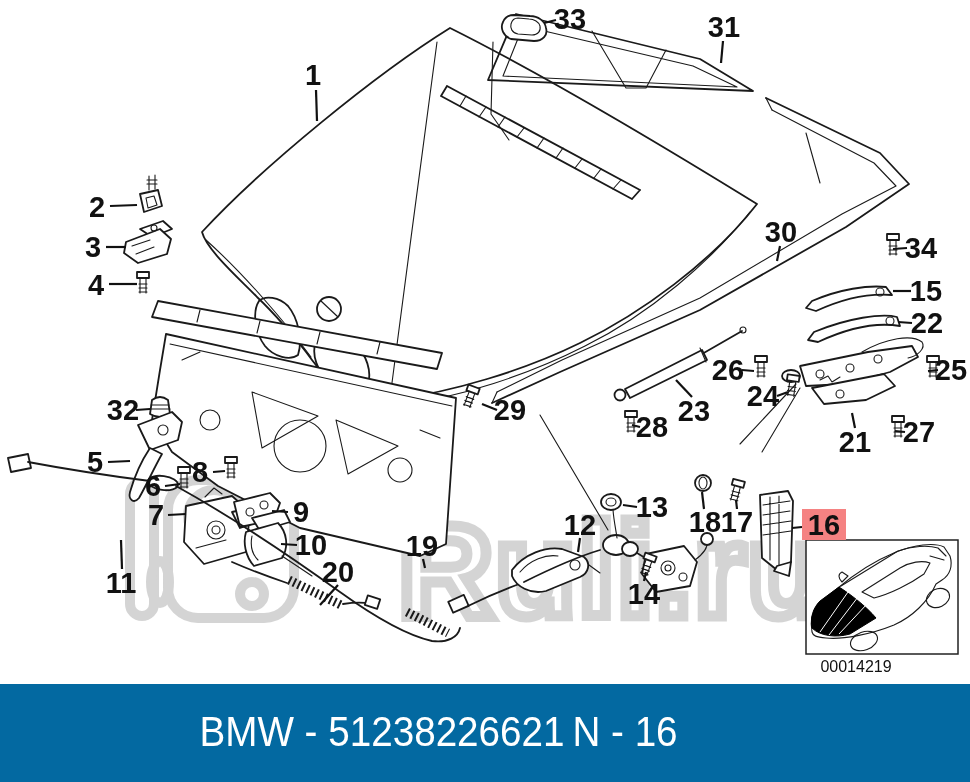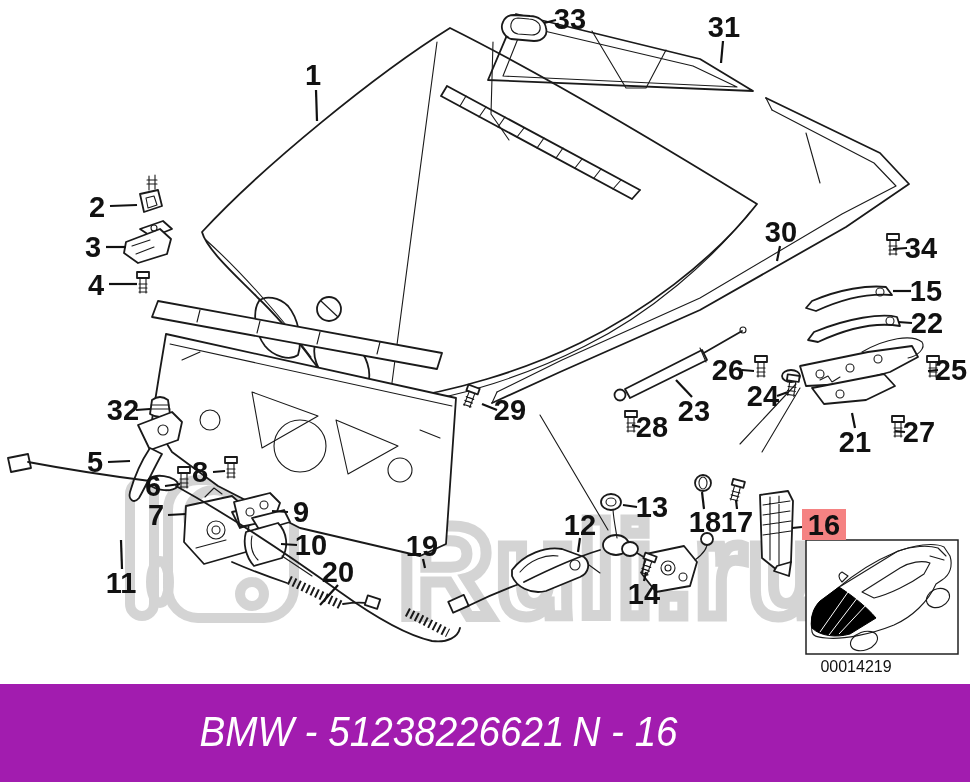--- a/index.html
+++ b/index.html
@@ -8,21 +8,21 @@
   svg{display:block;}
   .ln{fill:none;stroke:#1a1a1a;stroke-width:1.8;stroke-linejoin:round;stroke-linecap:round;}
   .thin{fill:none;stroke:#1a1a1a;stroke-width:1.1;stroke-linejoin:round;stroke-linecap:round;}
   .fw{fill:#fff;stroke:#1a1a1a;stroke-width:1.8;stroke-linejoin:round;}
   .spring{fill:none;stroke:#1a1a1a;stroke-width:9;stroke-dasharray:2 3;}
   .part-label{font:bold 29px "Liberation Sans",sans-serif;fill:#111;text-anchor:middle;}
   .leader{stroke:#111;stroke-width:2.2;}
   .wm-text{font:bold 132px "Liberation Sans",sans-serif;letter-spacing:2px;fill:#fff;fill-opacity:.55;stroke:#9a9a9a;stroke-width:11px;}
   .wm-shape{fill:none;stroke:#9a9a9a;stroke-width:10;}
   .code-text{font:16px "Liberation Sans",sans-serif;fill:#111;text-anchor:middle;}
-  #footer-bar{position:absolute;left:0;top:684px;width:970px;height:98px;background:#a21caf;font-style:italic;}
+  #footer-bar{position:absolute;left:0;top:684px;width:970px;height:98px;background:#0369a1;}
   .footer-text{position:absolute;top:50%;color:#fff;font-size:42px;white-space:nowrap;
                transform:translate(-50%,-52%) scaleX(.92);letter-spacing:0px;}
   #footer-left{left:382px;}
   #footer-right{left:625px;}
 </style>
 </head>
 <body>
 
 <div id="stage">
   <svg id="diagram" width="970" height="684" viewBox="0 0 970 684">

